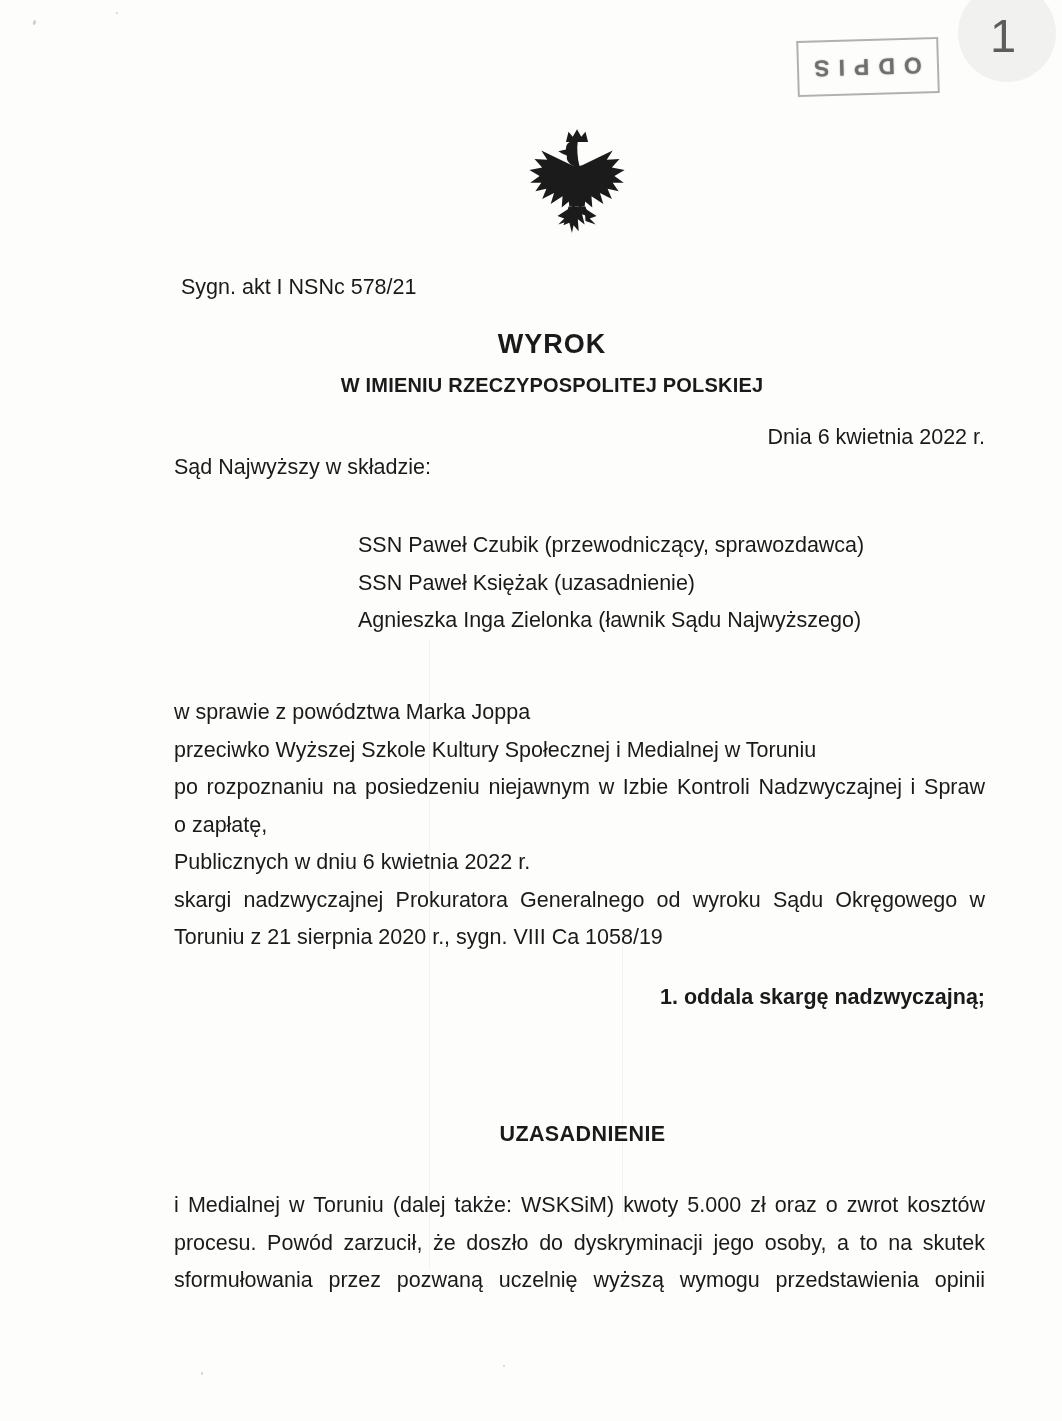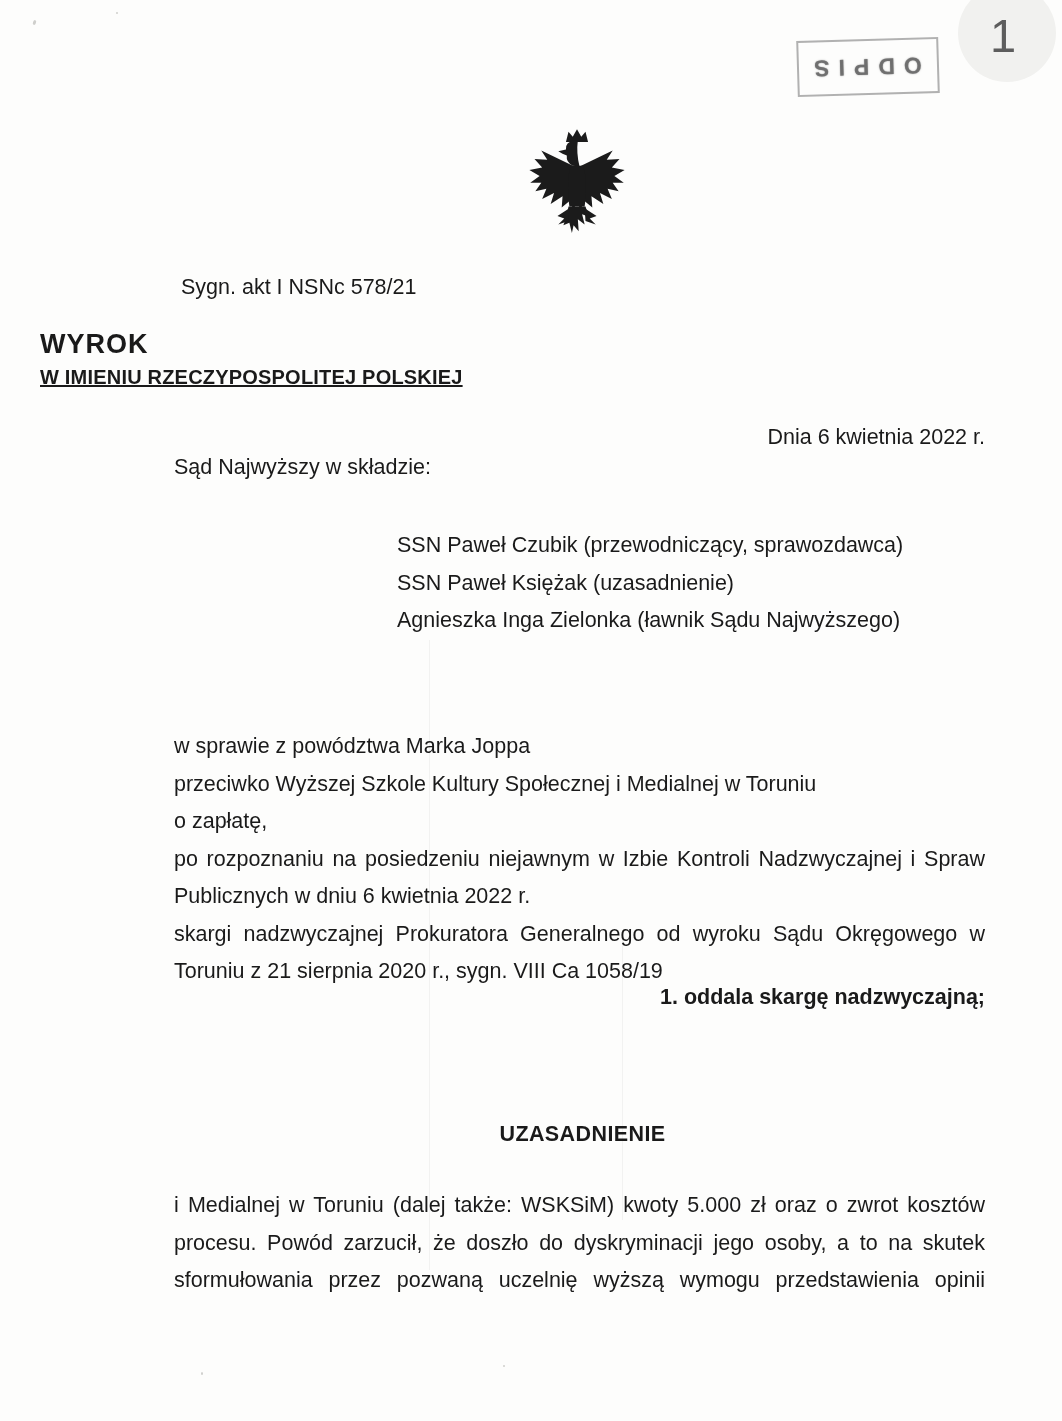--- a/index.html
+++ b/index.html
@@ -39,27 +39,27 @@
     text-shadow:0 0 1.5px rgba(120,120,120,.8);
     box-shadow:inset 0 0 6px rgba(255,255,255,.8);
   }
   
   .eagle{position:absolute;left:526px;top:121px;width:102px;height:132px;}
   
   .abs{position:absolute;}
   .tline{line-height:37.5px;font-size:21.5px;white-space:nowrap;}
   .just{white-space:normal;text-align:justify;text-align-last:justify;}
   .sygn{left:181px;top:272px;font-size:21.5px;line-height:30px;}
-  .titleblock{left:40px;top:329px;width:1000px;}
+  .titleblock{left:52px;top:329px;width:1000px;text-align:center;}
   .title{font-size:27px;font-weight:bold;letter-spacing:1px;line-height:30px;}
-  .subtitle{font-size:20px;font-weight:bold;letter-spacing:.2px;margin-top:6px;line-height:24px;text-decoration:underline;}
+  .subtitle{font-size:20px;font-weight:bold;letter-spacing:.2px;margin-top:14px;line-height:24px;}
   .dateline{right:77px;top:424px;font-size:21.5px;line-height:26px;}
   .courtline{left:174px;top:454px;font-size:21.5px;line-height:26px;}
-  .judges{left:358px;top:527px;width:560px;margin-left:39px;}
-  .caseblock{left:174px;top:694px;width:811px;margin-top:34px;}
+  .judges{left:358px;top:527px;width:560px;}
+  .caseblock{left:174px;top:694px;width:811px;}
   .ruling{left:308px;top:979px;width:677px;}
   .ruling .tline{font-weight:bold;text-align:right;}
   .reason-head{left:40px;top:1121px;width:1085px;text-align:center;
     font-size:21.5px;font-weight:bold;line-height:26px;letter-spacing:.4px;}
   .paragraph{left:174px;top:1187px;width:811px;}
   .indent1{padding-left:70px;}
   
   .crease{position:absolute;width:1px;background:rgba(40,40,40,.05);}
   .crease.a{left:429px;top:640px;height:630px;}
   .crease.b{left:622px;top:930px;height:290px;}
@@ -110,22 +110,22 @@
 
   <div class="abs judges">
     <div class="tline">SSN Paweł Czubik (przewodniczący, sprawozdawca)</div>
     <div class="tline">SSN Paweł Księżak (uzasadnienie)</div>
     <div class="tline">Agnieszka Inga Zielonka (ławnik Sądu Najwyższego)</div>
   </div>
 
   <div class="abs caseblock">
     <div class="tline">w sprawie z powództwa Marka Joppa</div>
     <div class="tline">przeciwko Wyższej Szkole Kultury Społecznej i Medialnej w Toruniu</div>
+    <div class="tline just">po rozpoznaniu na posiedzeniu niejawnym w Izbie Kontroli Nadzwyczajnej i Spraw</div>
     <div class="tline">o zapłatę,</div>
-    <div class="tline just">po rozpoznaniu na posiedzeniu niejawnym w Izbie Kontroli Nadzwyczajnej i Spraw</div>
     <div class="tline">Publicznych w dniu 6 kwietnia 2022 r.</div>
     <div class="tline just">skargi nadzwyczajnej Prokuratora Generalnego od wyroku Sądu Okręgowego w</div>
     <div class="tline">Toruniu z 21 sierpnia 2020 r., sygn. VIII Ca 1058/19</div>
   </div>
 
   <div class="abs ruling">
     <div class="tline">1. oddala skargę nadzwyczajną;</div>
   </div>
 
   <div class="abs reason-head">UZASADNIENIE</div>

